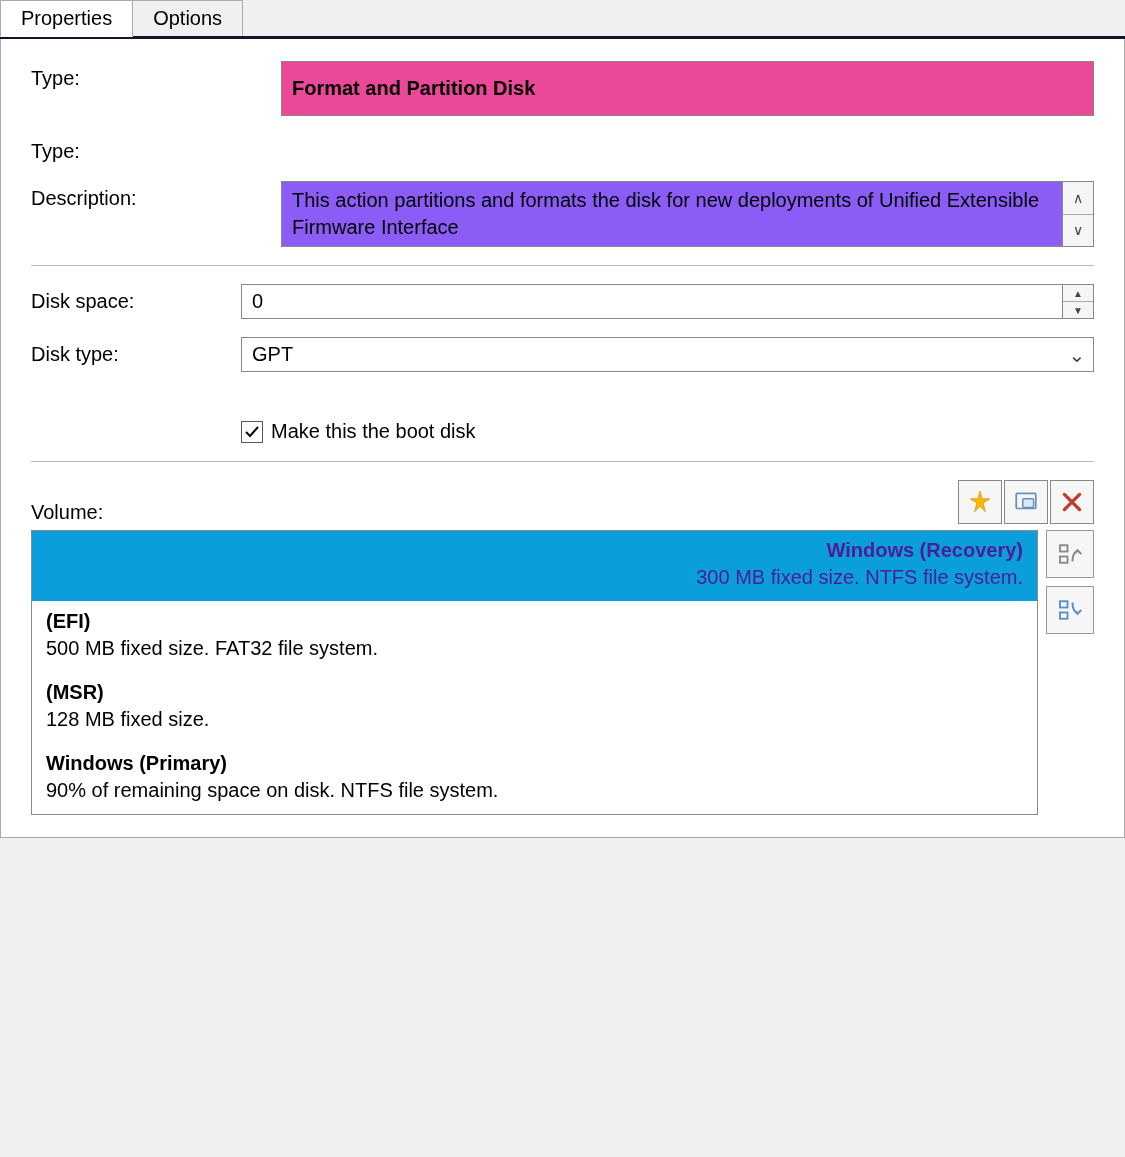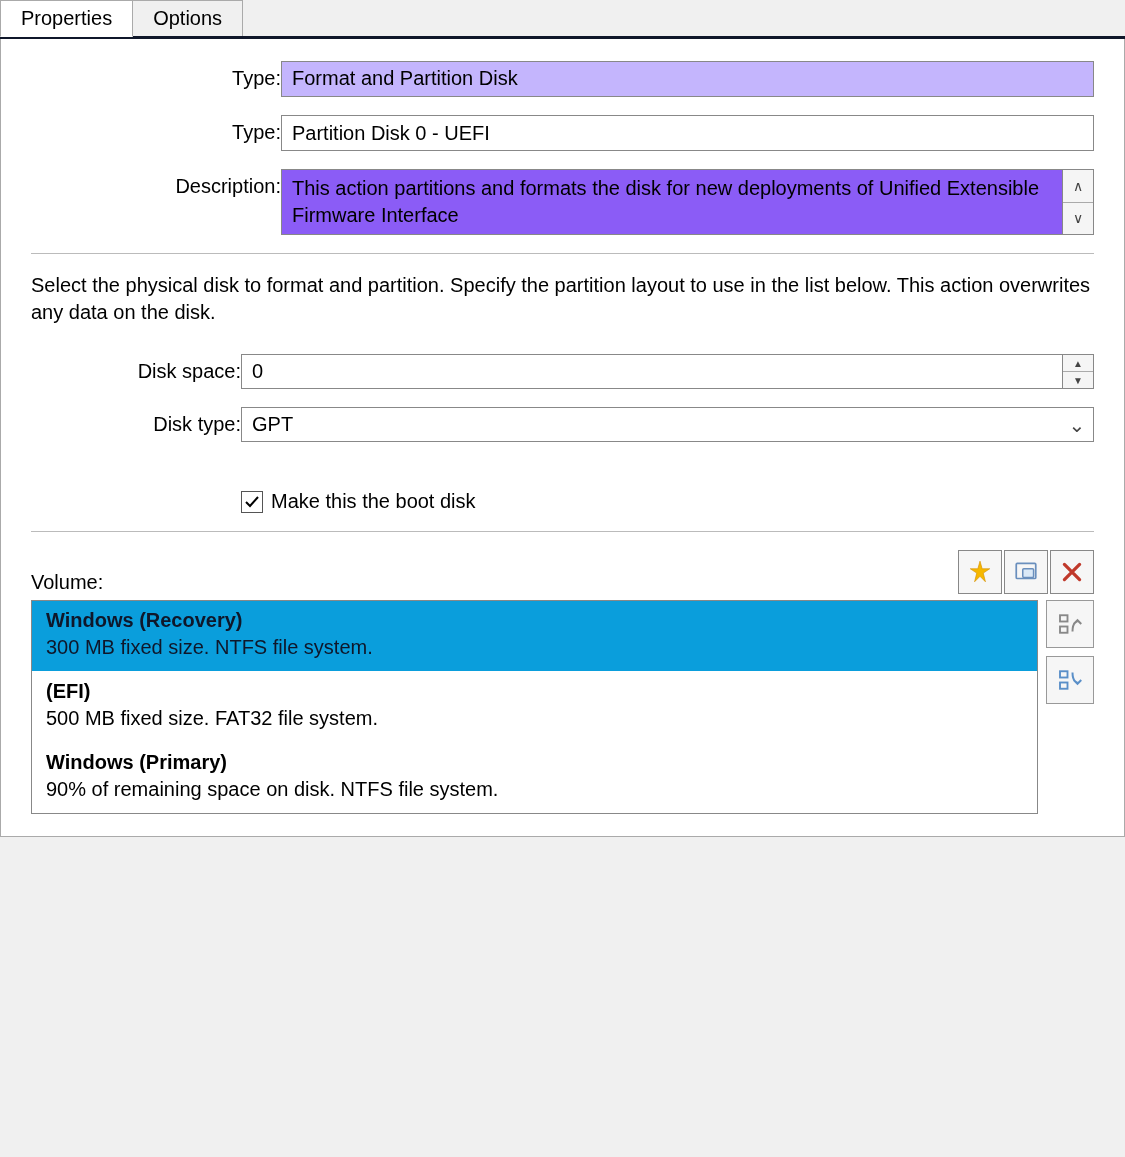--- a/index.html
+++ b/index.html
@@ -36,28 +36,28 @@
       padding: 22px 30px;
     }
     .form-row {
       display: flex;
       align-items: flex-start;
       margin-bottom: 18px;
     }
     .form-row label {
       flex: 0 0 250px;
       padding-top: 6px;
-      text-align: right;
     }
     .readonly-box {
       flex: 1;
       border: 1px solid #888;
-      background: #c4b5fd;
-      padding: 5px 10px;
+      background: #ec4899;
+      padding: 15px 10px;
       min-height: 36px;
+      font-weight: bold;
     }
     .text-input {
       flex: 1;
       border: 1px solid #888;
       background: #fff;
       padding: 5px 10px;
       font-size: 20px;
       font-family: inherit;
       min-height: 36px;
     }
@@ -221,57 +221,56 @@
     .side-btn svg { width: 30px; height: 30px; }
     .list-item {
       padding: 8px 14px 12px;
       cursor: pointer;
     }
     .list-item + .list-item { border-top: 1px solid transparent; }
     .li-title { font-weight: 700; }
     .li-desc { margin-top: 4px; }
     .list-item.selected {
       background: #0a9edc;
-      color: #0f172a;
+      color: #4c1d95;
+      text-align: right;
     }
   </style>
 </head>
 <body>
 
 <div class="tabs">
   <div class="tab active">Properties</div>
   <div class="tab">Options</div>
 </div>
 
 <div class="panel">
 
   <div class="form-row">
     <label>Type:</label>
     <div class="readonly-box">Format and Partition Disk</div>
   </div>
 
   <div class="form-row">
     <label>Type:</label>
-    <input class="text-input" value="Partition Disk 0 - UEFI" style="">
   </div>
 
   <div class="form-row">
     <label>Description:</label>
     <div class="desc-wrapper">
       <div class="desc-text">This action partitions and formats the disk for new deployments of Unified Extensible Firmware Interface</div>
       <div class="spinbtns-tall">
         <div>∧</div>
         <div>∨</div>
       </div>
     </div>
   </div>
 
   <hr class="divider">
 
-  <div class="instruct">Select the physical disk to format and partition. Specify the partition layout to use in the list below. This action overwrites any data on the disk.</div>
 
   <div class="form-row narrow">
     <label>Disk space:</label>
     <div class="num-wrapper">
       <input class="num-input" value="0" style="">
       <div class="spin-compact">
         <div>▲</div>
         <div>▼</div>
       </div>
     </div>
@@ -324,20 +323,24 @@
     <div class="vol-list" id="vol-list">
         <div class="list-item selected">
           <div class="li-title">Windows (Recovery)</div>
           <div class="li-desc">300 MB fixed size. NTFS file system.</div>
         </div>
         <div class="list-item">
           <div class="li-title">(EFI)</div>
           <div class="li-desc">500 MB fixed size. FAT32 file system.</div>
         </div>
         <div class="list-item">
+          <div class="li-title">(MSR)</div>
+          <div class="li-desc">128 MB fixed size.</div>
+        </div>
+        <div class="list-item">
           <div class="li-title">Windows (Primary)</div>
           <div class="li-desc">90% of remaining space on disk. NTFS file system.</div>
         </div>
       </div>
     <div class="side-btns">
       <div class="side-btn">
         <svg viewBox="0 0 24 24">
           <rect x="4" y="5" width="6" height="5" fill="none" stroke="#888" stroke-width="1.5"></rect>
           <rect x="4" y="14" width="6" height="5" fill="none" stroke="#888" stroke-width="1.5"></rect>
           <path d="M14 18 C14 10 18 10 18 10 M15 12 L18 9 L21 12" fill="none" stroke="#888" stroke-width="1.6"></path>

